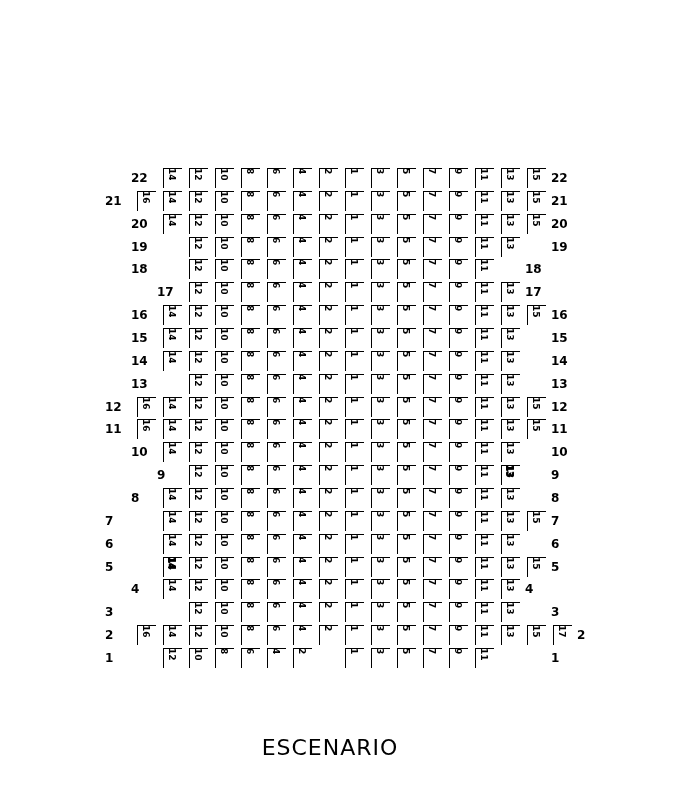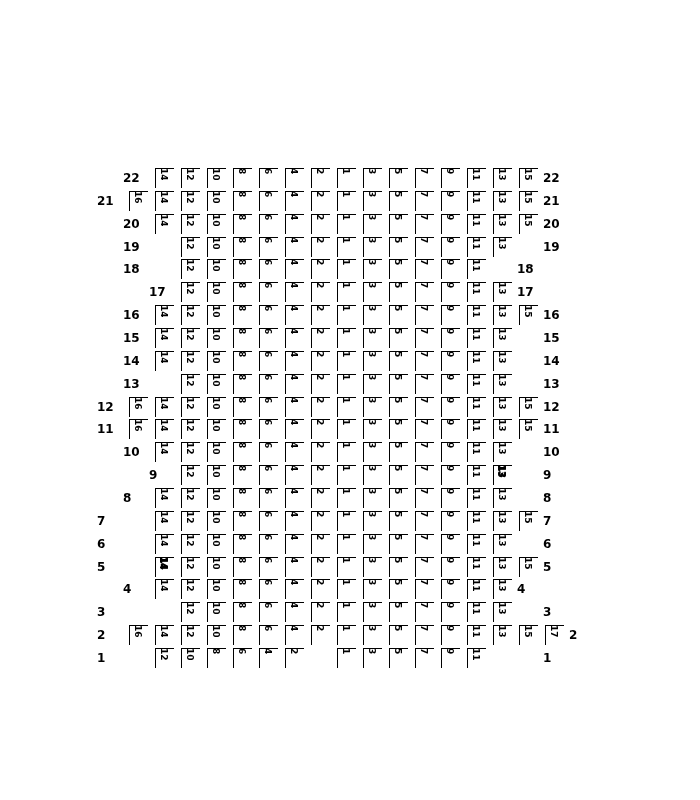--- a/index.html
+++ b/index.html
@@ -1,20 +1,20 @@
 <!DOCTYPE html>
 <html><head>
 <meta charset="utf-8">
 <style>
   html,body { margin:0; padding:0; background:#fff; }
   .canvas {
     position:relative; width:700px; height:800px; background:#fff;
     font-family:"DejaVu Sans", sans-serif; color:#000; overflow:hidden;
   }
-  .seat-row { position:absolute; left:0; width:639px; height:21px; }
+  .seat-row { position:absolute; left:8px; width:639px; height:21px; }
   .row-label {
     position:absolute; top:0; height:20px; line-height:20px;
     font-size:12px; font-weight:bold; white-space:nowrap;
   }
   .seat {
     position:absolute; top:0; width:19px; height:20px; box-sizing:border-box;
     border-left:1px solid #000; border-top:1px solid #000; background:#fff;
   }
   .seat span {
     position:absolute; left:-3px; top:5px; width:22px; height:10px;
@@ -1059,13 +1059,14 @@
           <span>7</span>
         </div>
         <div class="seat" style="left: 441px;">
           <span>9</span>
         </div>
         <div class="seat" style="left: 467px;">
           <span>11</span>
         </div>
       </div>
     </div>
+  <div class="stage-label" style="top:735px;">ESCENARIO</div>
 </div>
 
 </body></html>

